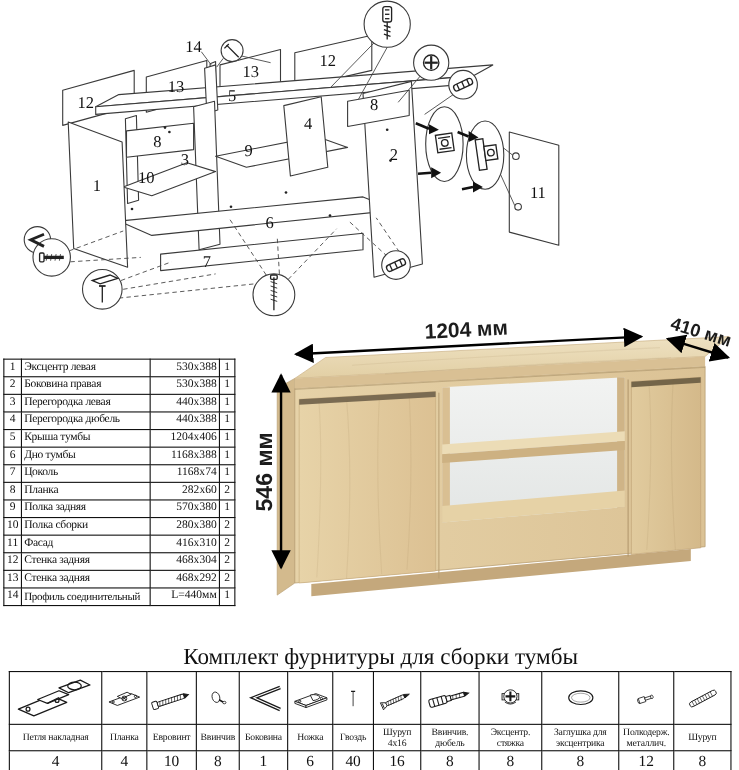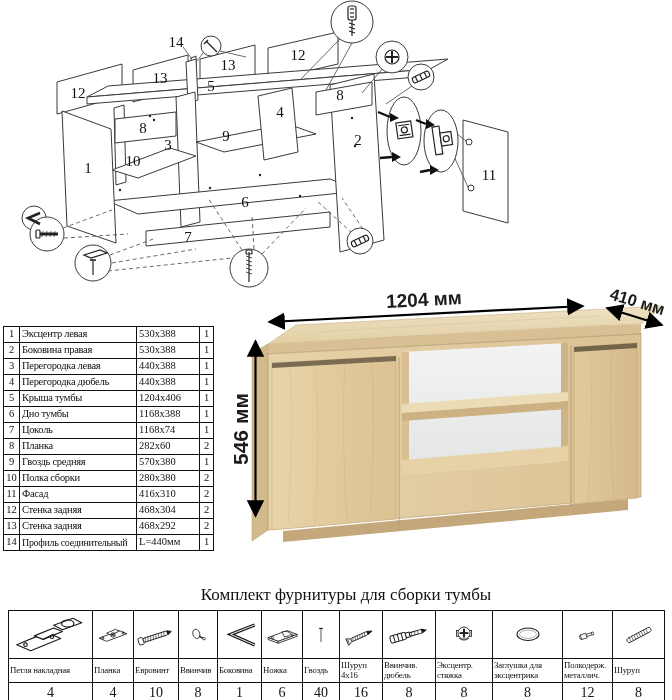--- a/index.html
+++ b/index.html
@@ -15,35 +15,35 @@
     text-anchor:middle;dominant-baseline:middle;}
 
   
   #parts-table{left:3px;top:326px;border-collapse:collapse;}
   #parts-table td{
     border:1.5px solid #111;font-size:10.5px;line-height:1;height:15px;
     padding:0 2px;white-space:nowrap;overflow:hidden;
   }
   #parts-table .c-num{width:15px;text-align:center;padding:0;}
   #parts-table .c-name{width:112px;letter-spacing:-0.3px;}
-  #parts-table .c-size{width:58px;text-align:left;margin-left:39px;}
+  #parts-table .c-size{width:58px;text-align:right;margin-left:39px;}
   #parts-table .c-qty{width:13px;text-align:center;padding:0;}
   #parts-table .name-small{font-size:10px;}
 
   
   #cabinet{left:228px;top:288px;}
   .dim-label{font-family:"Liberation Sans", sans-serif;font-weight:bold;fill:#1c1c1c;
     text-anchor:middle;dominant-baseline:middle;}
 
   
-  #hw-title{left:20px;top:585px;width:652px;text-align:center;font-size:17px;}
+  #hw-title{left:20px;top:585px;width:652px;text-align:center;font-size:21px;}
   #hw-table{left:8px;top:610px;border-collapse:collapse;table-layout:fixed;width:656px;}
   #hw-table td{border:1.6px solid #111;overflow:hidden;}
   #hw-table .hw-icon-cell{height:47px;text-align:center;vertical-align:middle;padding:0;}
-  #hw-table .hw-name{font-size:8.8px;line-height:1.05;height:21px;
+  #hw-table .hw-name{font-size:8.8px;line-height:1.05;text-align:center;height:21px;
     vertical-align:middle;padding:1px;letter-spacing:-0.2px;}
   #hw-table .hw-qty{font-size:14px;text-align:center;height:17px;vertical-align:middle;}
   .ico{display:block;margin:0 auto;}
 </style>
 </head>
 <body>
 
 <svg id="exploded" class="abs" width="580" height="300" viewBox="0 0 580 300">
   <g fill="#fff" stroke="#3a3a3a" stroke-width="1" stroke-linejoin="round">
 
@@ -270,21 +270,21 @@
         <td class="c-qty">1</td>
       </tr>
     <tr>
         <td class="c-num">8</td>
         <td class="c-name">Планка</td>
         <td class="c-size">282x60</td>
         <td class="c-qty">2</td>
       </tr>
     <tr>
         <td class="c-num">9</td>
-        <td class="c-name">Гвоздь средняя</td>
+        <td class="c-name">Полка задняя</td>
         <td class="c-size">570x380</td>
         <td class="c-qty">1</td>
       </tr>
     <tr>
         <td class="c-num">10</td>
         <td class="c-name">Полка сборки</td>
         <td class="c-size">280x380</td>
         <td class="c-qty">2</td>
       </tr>
     <tr>

